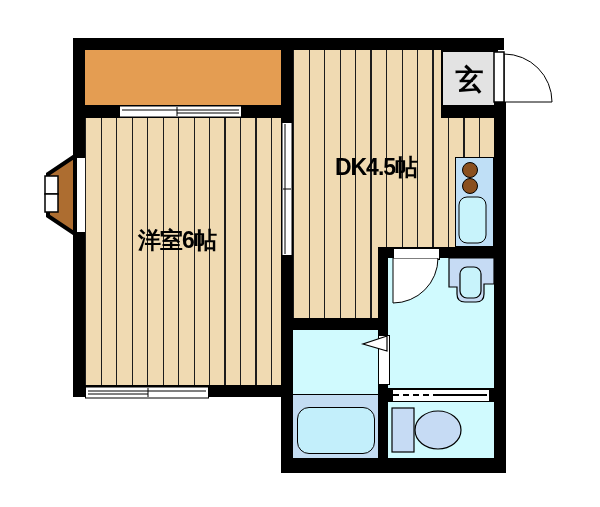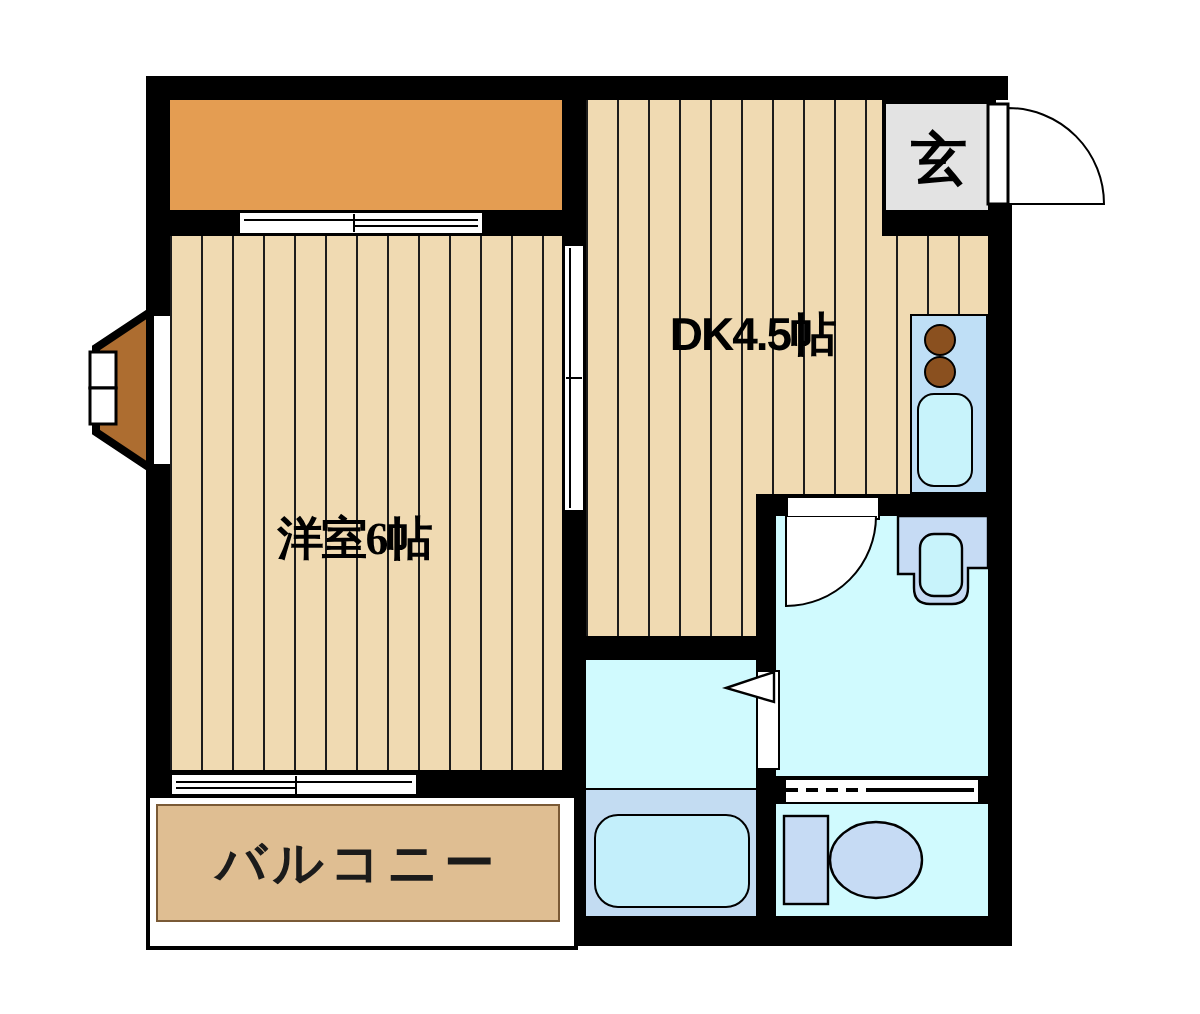--- a/index.html
+++ b/index.html
@@ -107,22 +107,17 @@
   <div class="abs" style="left:378px;top:335px;width:10px;height:48px;background:#fff;border:1px solid #000;"></div>
   <svg style="left:358px;top:330px;" width="34" height="26" viewBox="0 0 34 26">
     <polygon points="29,6 5,14 29,21" fill="#fff" stroke="#000" stroke-width="1.2"></polygon>
   </svg>
 
   <div class="abs" style="left:392px;top:389px;width:96px;height:11px;background:#fff;border:1px solid #000;">
     <div style="position:absolute;left:0;top:4px;width:46px;height:0;border-top:2px dashed #000;"></div>
     <div style="position:absolute;left:46px;top:4px;width:48px;height:1.5px;background:#000;"></div>
   </div>
 
-  <div class="abs" style="left:73px;top:397px;width:212px;height:74px;background:#fff;border:2px solid #000;">
-    <div style="position:absolute;left:3px;top:3px;width:200px;height:57px;background:var(--balcony);border:1px solid var(--balcony-edge);display:flex;align-items:center;justify-content:center;">
-      <span class="label" style="position:static;font-size:25px;font-weight:600;letter-spacing:3px;color:#1b1b1b;">バルコニー</span>
-    </div>
-  </div>
 
   <div class="label room-label" style="left:294px;top:147px;width:164px;height:40px;">DK4.5帖</div>
-  <div class="label room-label" style="left:95px;top:249px;width:164px;height:40px;font-family:Liberation Serif, serif;">洋室6帖</div>
+  <div class="label room-label" style="left:95px;top:220px;width:164px;height:40px;">洋室6帖</div>
 
 </div>
 
 </body></html>

